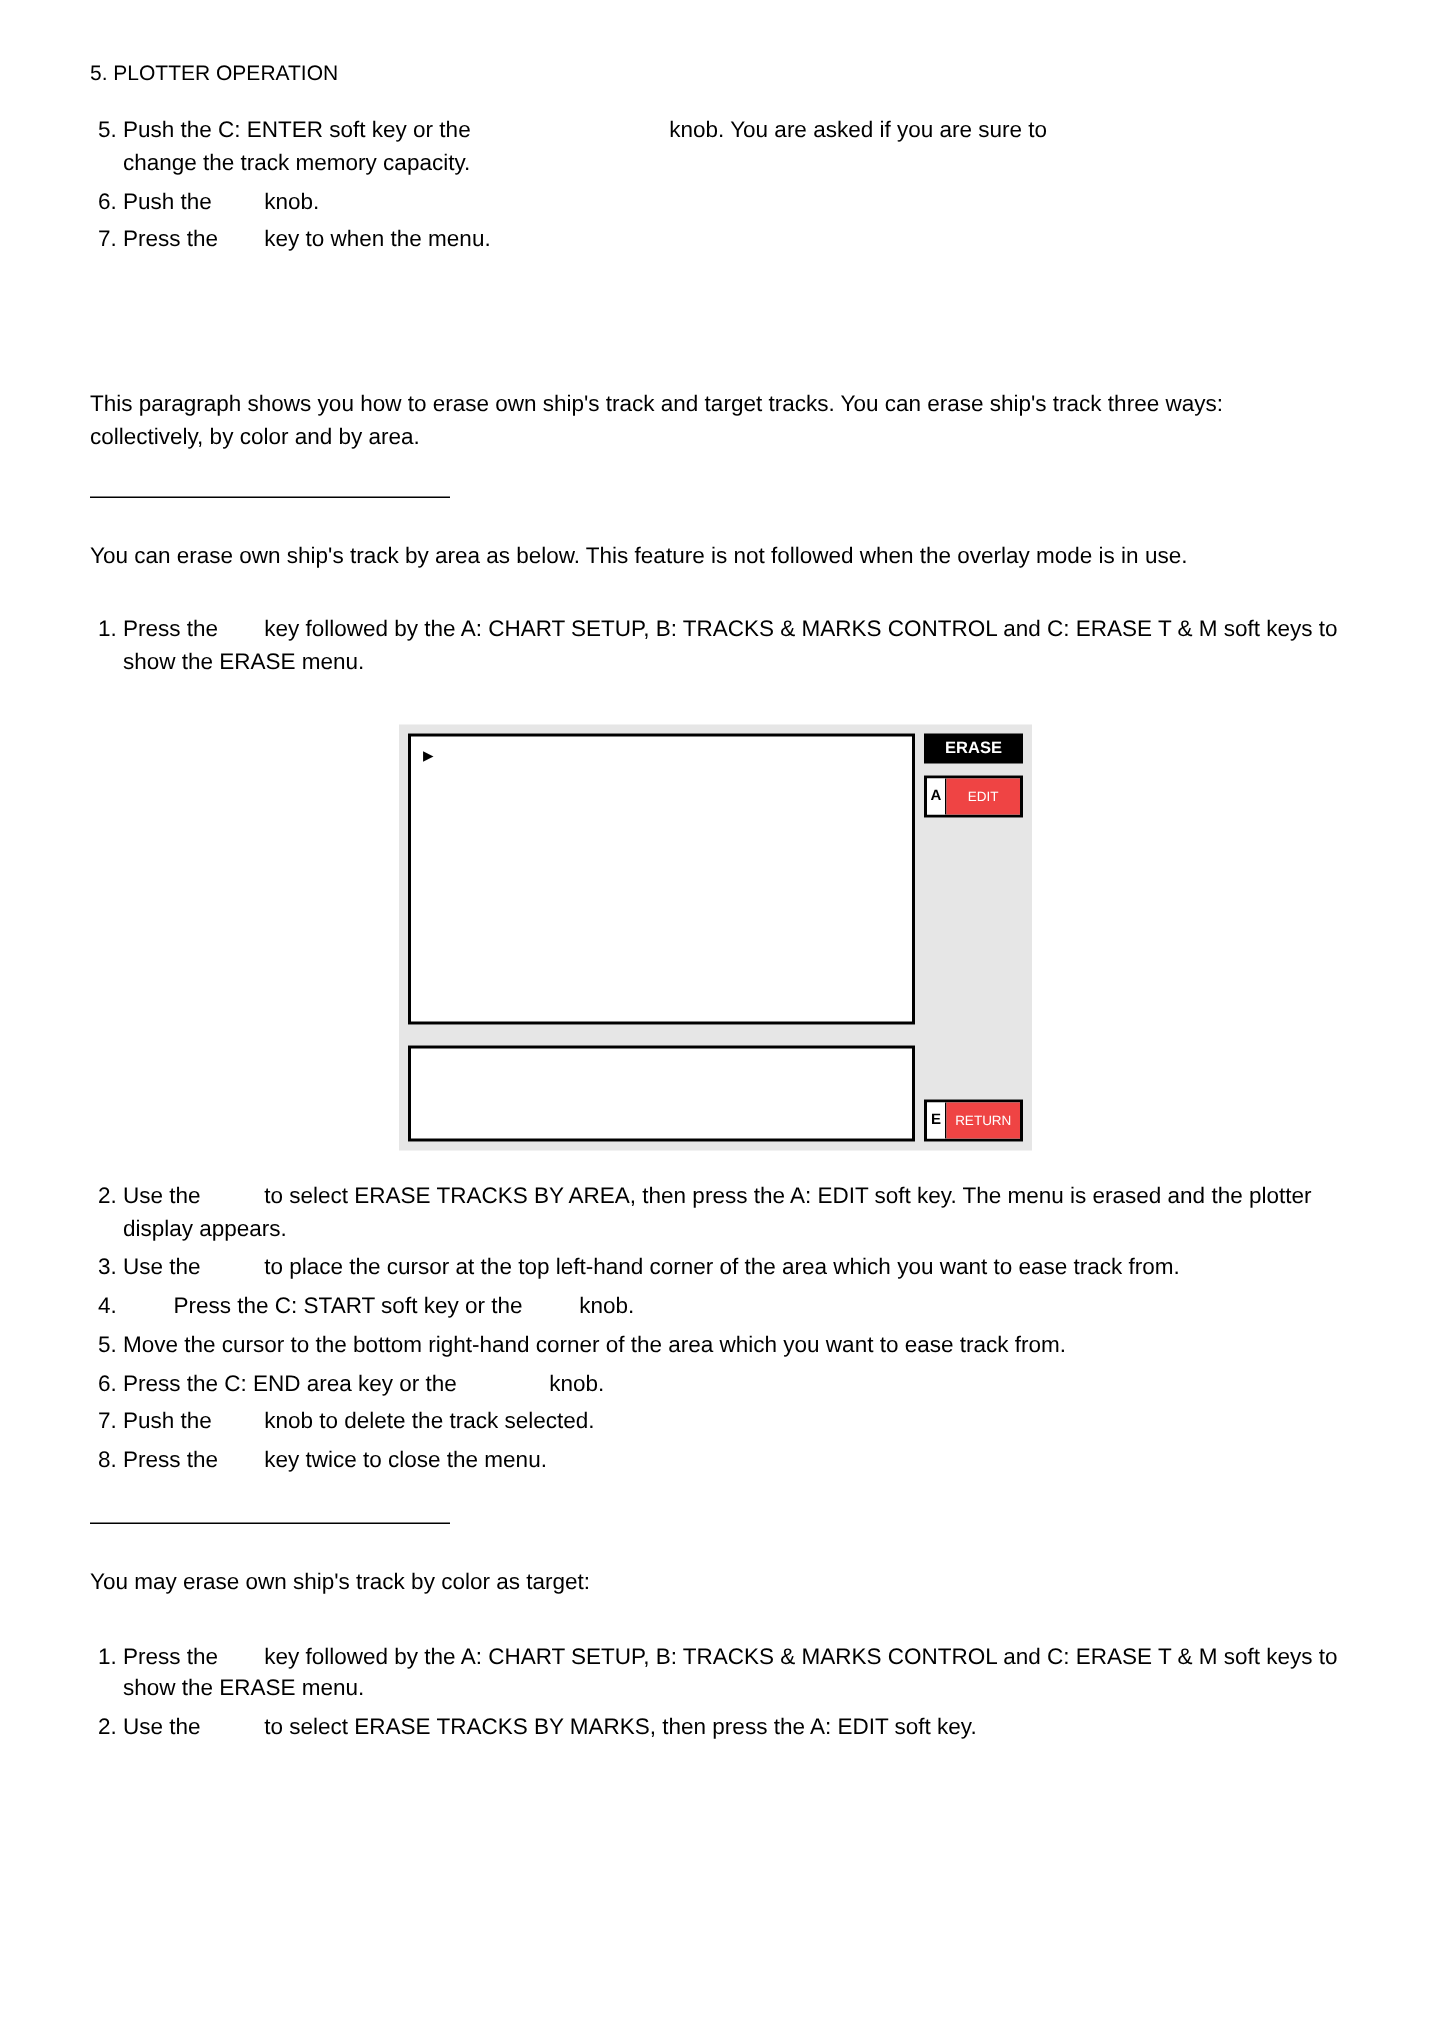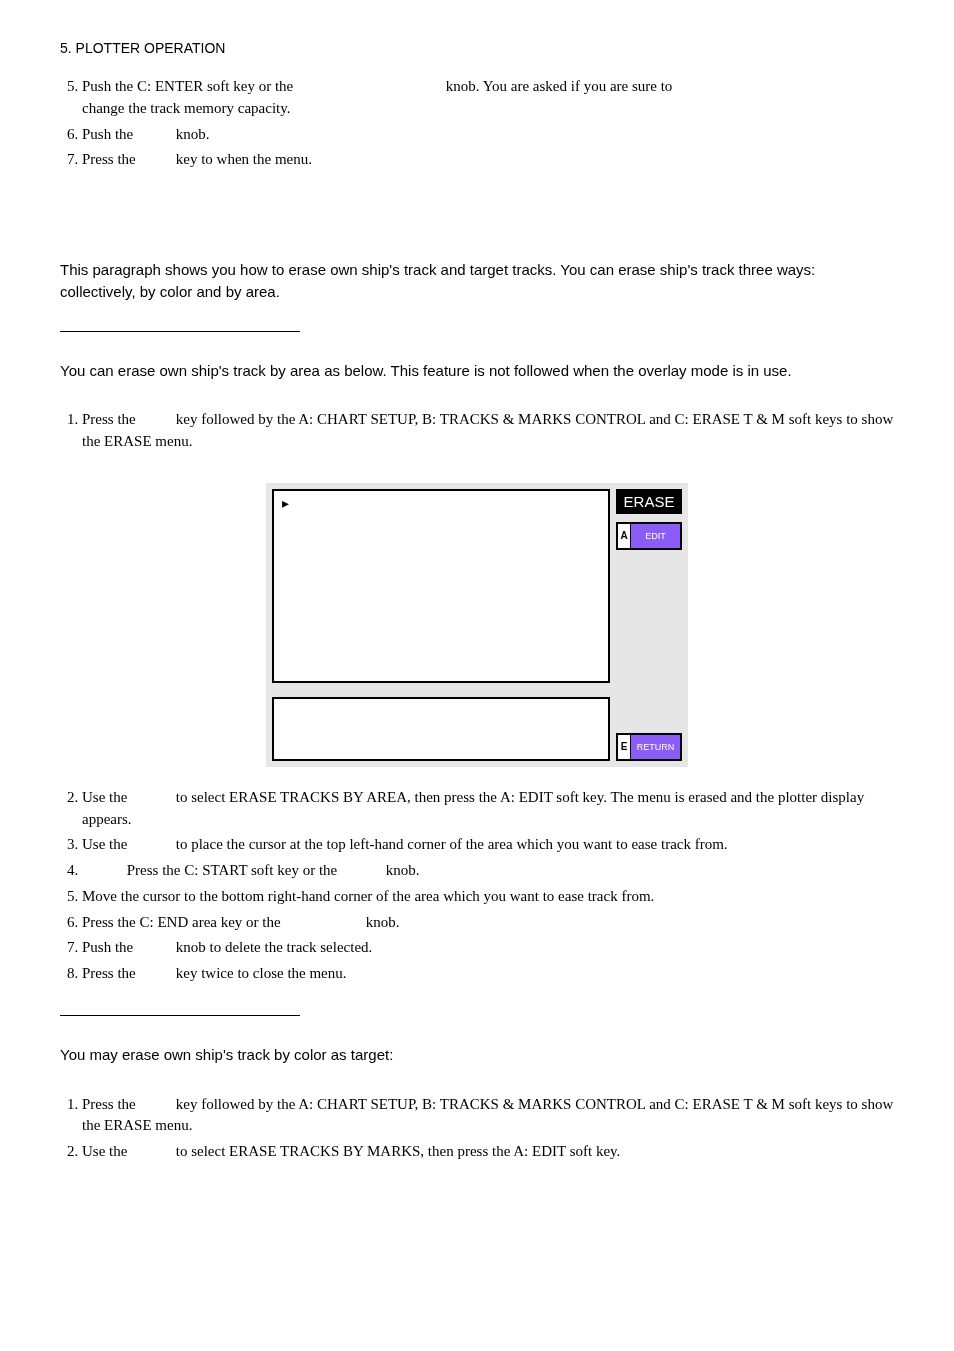--- a/index.html
+++ b/index.html
@@ -11,21 +11,20 @@
     background: #fff;
     width: 834px;
   }
   .header {
     font-size: 14px;
     margin-bottom: 20px;
   }
   .ol-block {
     margin: 0 0 30px 0;
     padding-left: 22px;
-    font-family: Liberation Serif, serif;
   }
   .ol-block li {
     margin-bottom: 4px;
     line-height: 1.45;
   }
   .two-col-item {
     display: block;
   }
   .para {
     margin: 28px 0;
@@ -66,22 +65,22 @@
   }
   .erase-side {
     width: 66px;
     display: flex;
     flex-direction: column;
     gap: 8px;
   }
   .side-label {
     background: #000;
     color: #fff;
-    font-size: 15px;
-    font-weight: normal;
+    font-size: 11px;
+    font-weight: bold;
     text-align: center;
     padding: 4px 2px;
   }
   .side-btn {
     border: 2px solid #000;
     background: #fff;
     display: flex;
     align-items: stretch;
     height: 24px;
   }
@@ -90,21 +89,21 @@
     color: #000;
     font-size: 10px;
     font-weight: bold;
     width: 12px;
     display: flex;
     align-items: center;
     justify-content: center;
     border-right: 1px solid #000;
   }
   .side-btn-text {
-    background: #8b5cf6;
+    background: #ef4444;
     color: #fff;
     font-size: 9px;
     flex: 1;
     display: flex;
     align-items: center;
     justify-content: center;
   }
   .erase-bottom {
     display: flex;
     gap: 6px;

